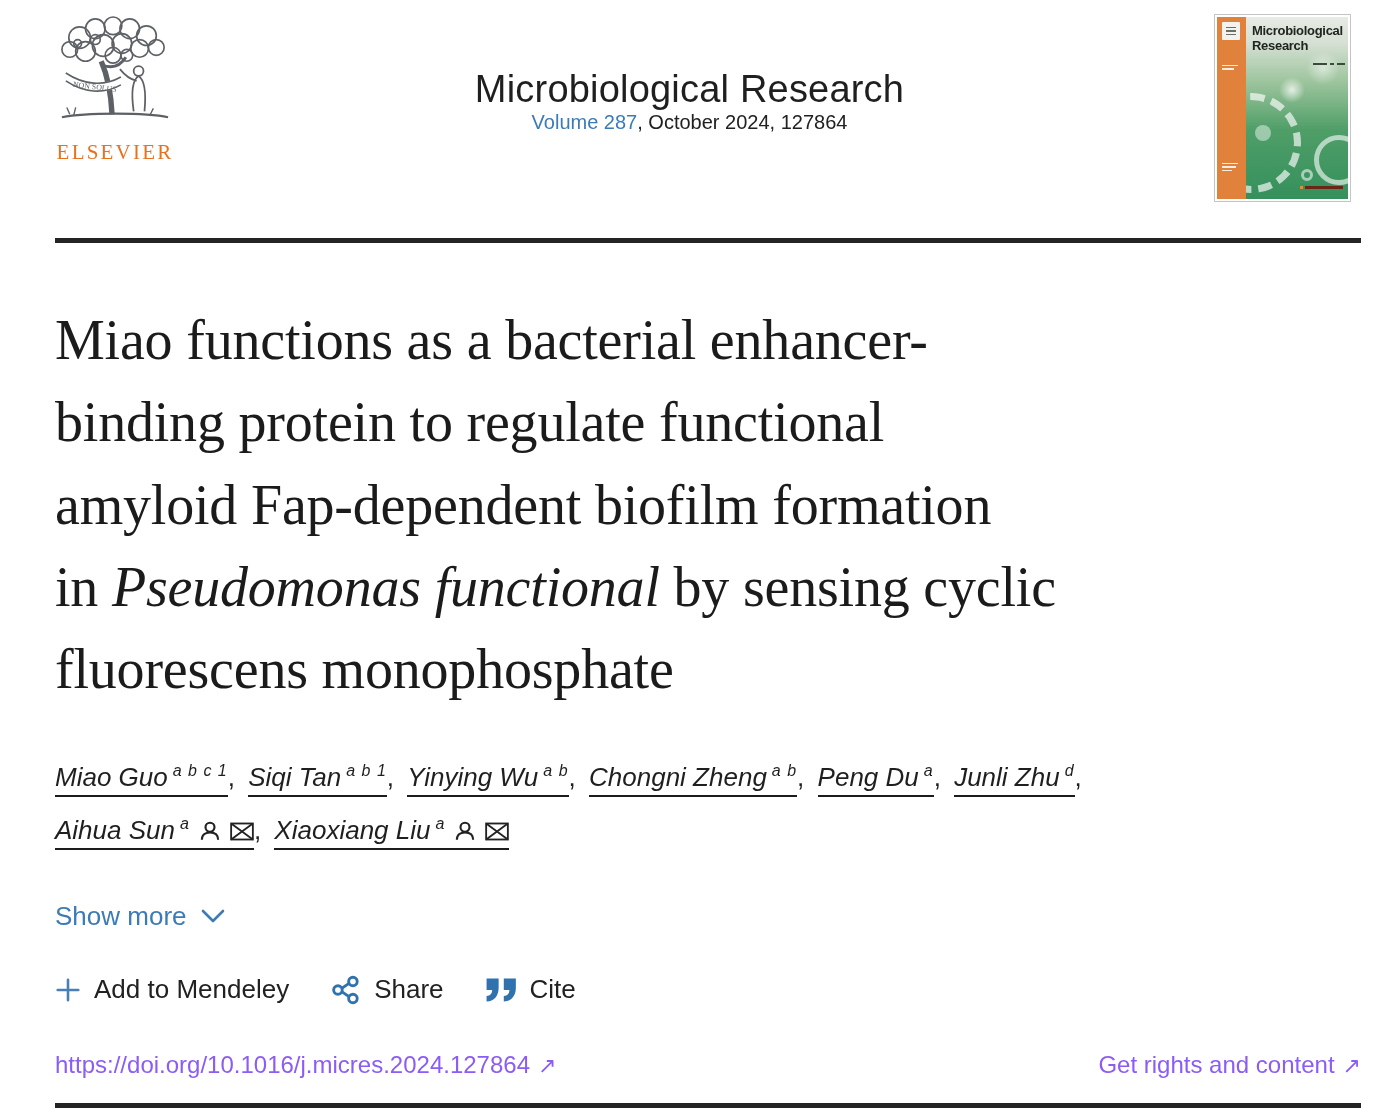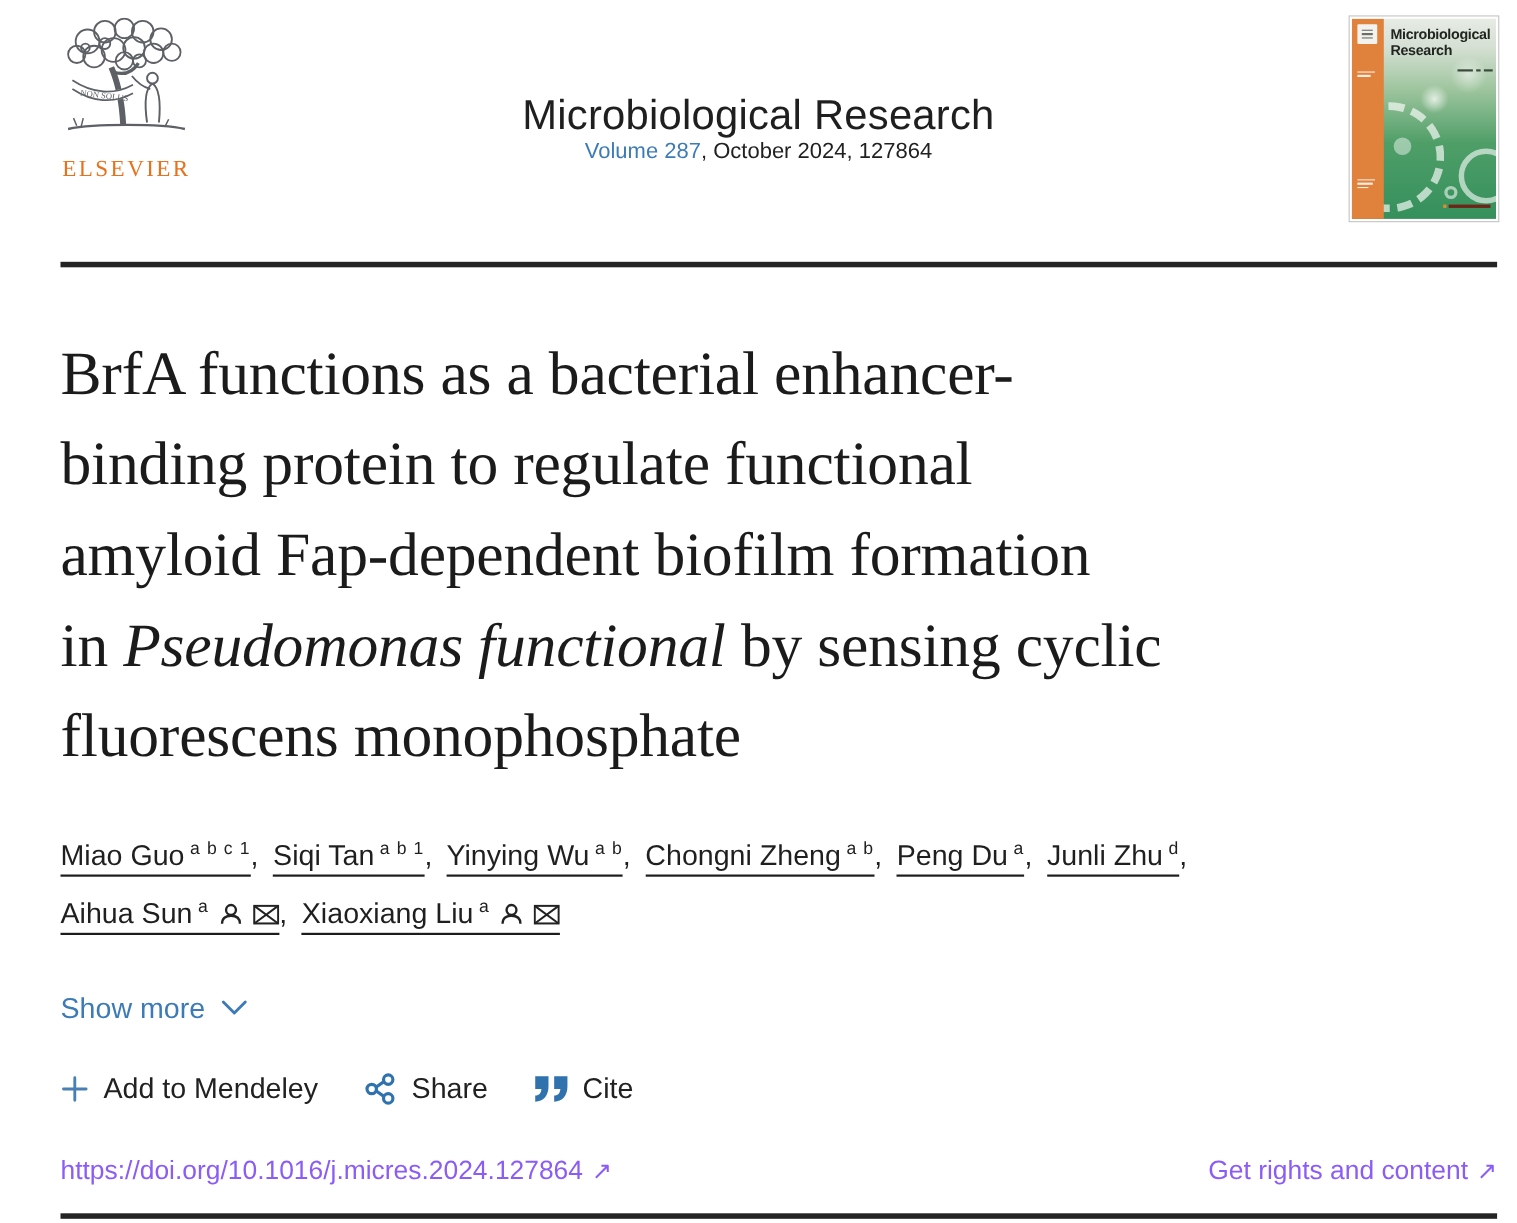--- a/index.html
+++ b/index.html
@@ -20,32 +20,32 @@
     position: absolute; left: 55px; top: 16px;
     width: 120px; text-align: center; display: block;
   }
   .elsevier-word {
     font-family: "Liberation Serif", serif;
     color: #e9711c; font-size: 21px; letter-spacing: 2.2px;
     margin-top: 4px; font-weight: 500;
   }
 
   .journal-block {
-    position: absolute; left: 0; right: 0; top: 84px;
+    position: absolute; left: 0; right: 0; top: 68px;
     text-align: center;
   }
   .journal-title {
     font-size: 38px; font-weight: 500; color: #1f1f1f; letter-spacing: 0.2px;
   }
   .vol-line { margin-top: 0; font-size: 20px; color: #212121; }
   .vol-line a { color: #3c7bb7; }
 
   
   .cover {
-    position: absolute; right: 16px; top: 14px;
+    position: absolute; right: 28px; top: 14px;
     width: 137px; height: 188px;
     border: 1px solid #c4c4c4; background: #fff; padding: 2px;
     display: block;
   }
   .cover-art {
     position: relative; width: 100%; height: 100%; overflow: hidden;
     background: linear-gradient(180deg, #e7ebe5 0%, #d4dfd2 14%, #9cc49c 34%, #57a briefly 0) ;
     background: linear-gradient(180deg, #e7ebe5 0%, #d6e0d4 14%, #9cc49c 36%, #4f9e68 62%, #35905c 100%);
   }
   .cover-strip {
@@ -86,21 +86,21 @@
   .article-title .t-line { display: block; }
   .article-title em { font-style: italic; }
 
   
   .authors {
     margin: 40px 18px 0 55px; max-width: 1195px;
     font-size: 26px; line-height: 2.05; color: #1f1f1f;
   }
   .author {
     color: #1f1f1f; border-bottom: 2px solid #1c1c1c;
-    padding-bottom: 3px; white-space: nowrap;
+    padding-bottom: 3px; white-space: nowrap; font-style: italic;
   }
   .author sup { font-size: 16px; letter-spacing: 1px; margin-left: 5px; color: #1f1f1f; }
   .author-sep { margin-right: 6px; }
   .author-icon { margin-left: 9px; vertical-align: -2px; }
 
   
   .show-more {
     margin: 44px 0 0 55px; display: inline-flex; align-items: center; gap: 14px;
     font-size: 26px; color: #3c7bb7;
   }
@@ -214,21 +214,21 @@
       </div>
       <div class="cover-mark"></div>
     </div>
   </a>
 </div>
 
 <div class="divider"></div>
 
 
 <h1 class="article-title">
-  <span class="t-line"><span>BrfA functions as a bacterial enhancer-</span></span>
+  <span class="t-line"><span>Miao functions as a bacterial enhancer-</span></span>
   <span class="t-line"><span>binding protein to regulate functional</span></span>
   <span class="t-line"><span>amyloid Fap-dependent biofilm formation</span></span>
   <span class="t-line"><span>in </span><em>Pseudomonas functional</em><span> by sensing cyclic</span></span>
   <span class="t-line"><span>fluorescens monophosphate</span></span>
 </h1>
 
 
 <div class="authors">
   <span><a class="author"><span>Miao Guo</span><sup>a b c 1</sup></a><span class="author-sep">,</span></span>
   <span><a class="author"><span>Siqi Tan</span><sup>a b 1</sup></a><span class="author-sep">,</span></span>

